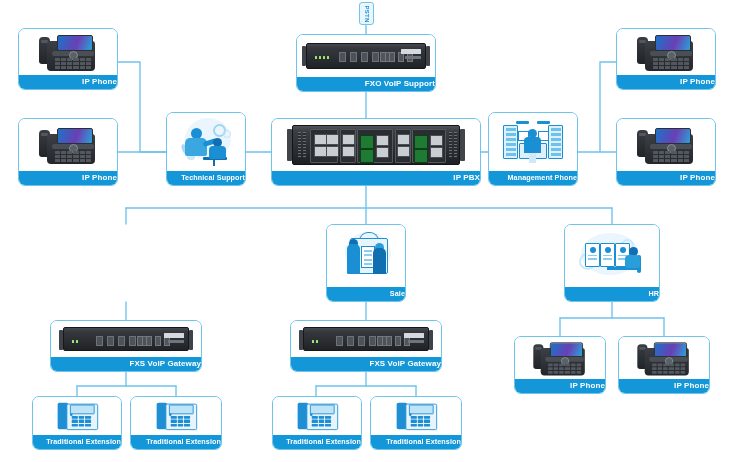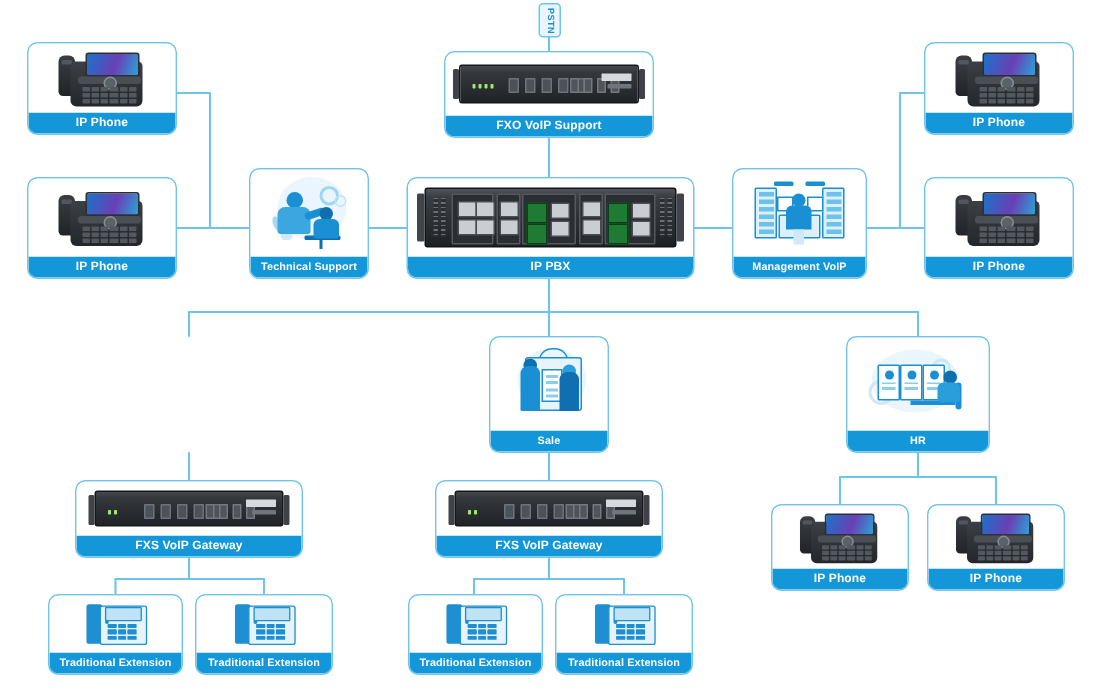--- a/index.html
+++ b/index.html
@@ -34,21 +34,21 @@
     overflow:hidden;
   }
   .node .cap{
     flex:0 0 auto;
     background:#1397d8;
     color:#ffffff;
     font-size:8px;
     font-weight:bold;
     line-height:14px;
     height:14px;
-    text-align:center;
+    text-align:right;
     letter-spacing:.1px;
     white-space:nowrap;
     overflow:hidden;
   }
   .node.small .cap{font-size:7.2px;}
 
   
   .pstn{
     position:absolute;
     width:13px;height:21px;
@@ -431,21 +431,21 @@
           <div class="p arm"></div>
         <div class="p desk"></div>
           <div class="p leg"></div>
         <div class="p head2"></div>
           <div class="p torso2"></div>
       </div>
     </div>
     <div class="cap">Technical Support</div>
   </div>
 
-  <div class="node" style="left:271px;top:118px;width:192px;height:68px;">
+  <div class="node" style="left:271px;top:118px;width:210px;height:68px;">
     <div class="art">
       <div class="pbx">
         <div class="chassis"></div>
           <div class="ear l"></div>
           <div class="ear r"></div>
         <div class="vent" style="left:6px;top:7px;"></div>
         <div class="vent" style="left:11px;top:7px;"></div>
         <div class="mod" style="left:18px;width:26px;"></div>
         <div class="rj" style="left:22px;top:9px;"></div>
         <div class="rj" style="left:22px;top:21px;"></div>
@@ -496,21 +496,21 @@
             <i></i>
           </div>
         <div class="mon a"></div>
           <div class="mon b"></div>
         <div class="dsk"></div>
         <div class="head"></div>
           <div class="torso"></div>
           <div class="legs"></div>
       </div>
     </div>
-    <div class="cap">Management VoIP</div>
+    <div class="cap">Management Phone</div>
   </div>
 
   <div class="node" style="left:616px;top:118px;width:100px;height:68px;">
     <div class="art">
       <div class="ipphone">
         <div class="hs"></div>
           <div class="base"></div>
           <div class="scr"></div>
         <div class="bar"></div>
           <div class="nav"></div>

